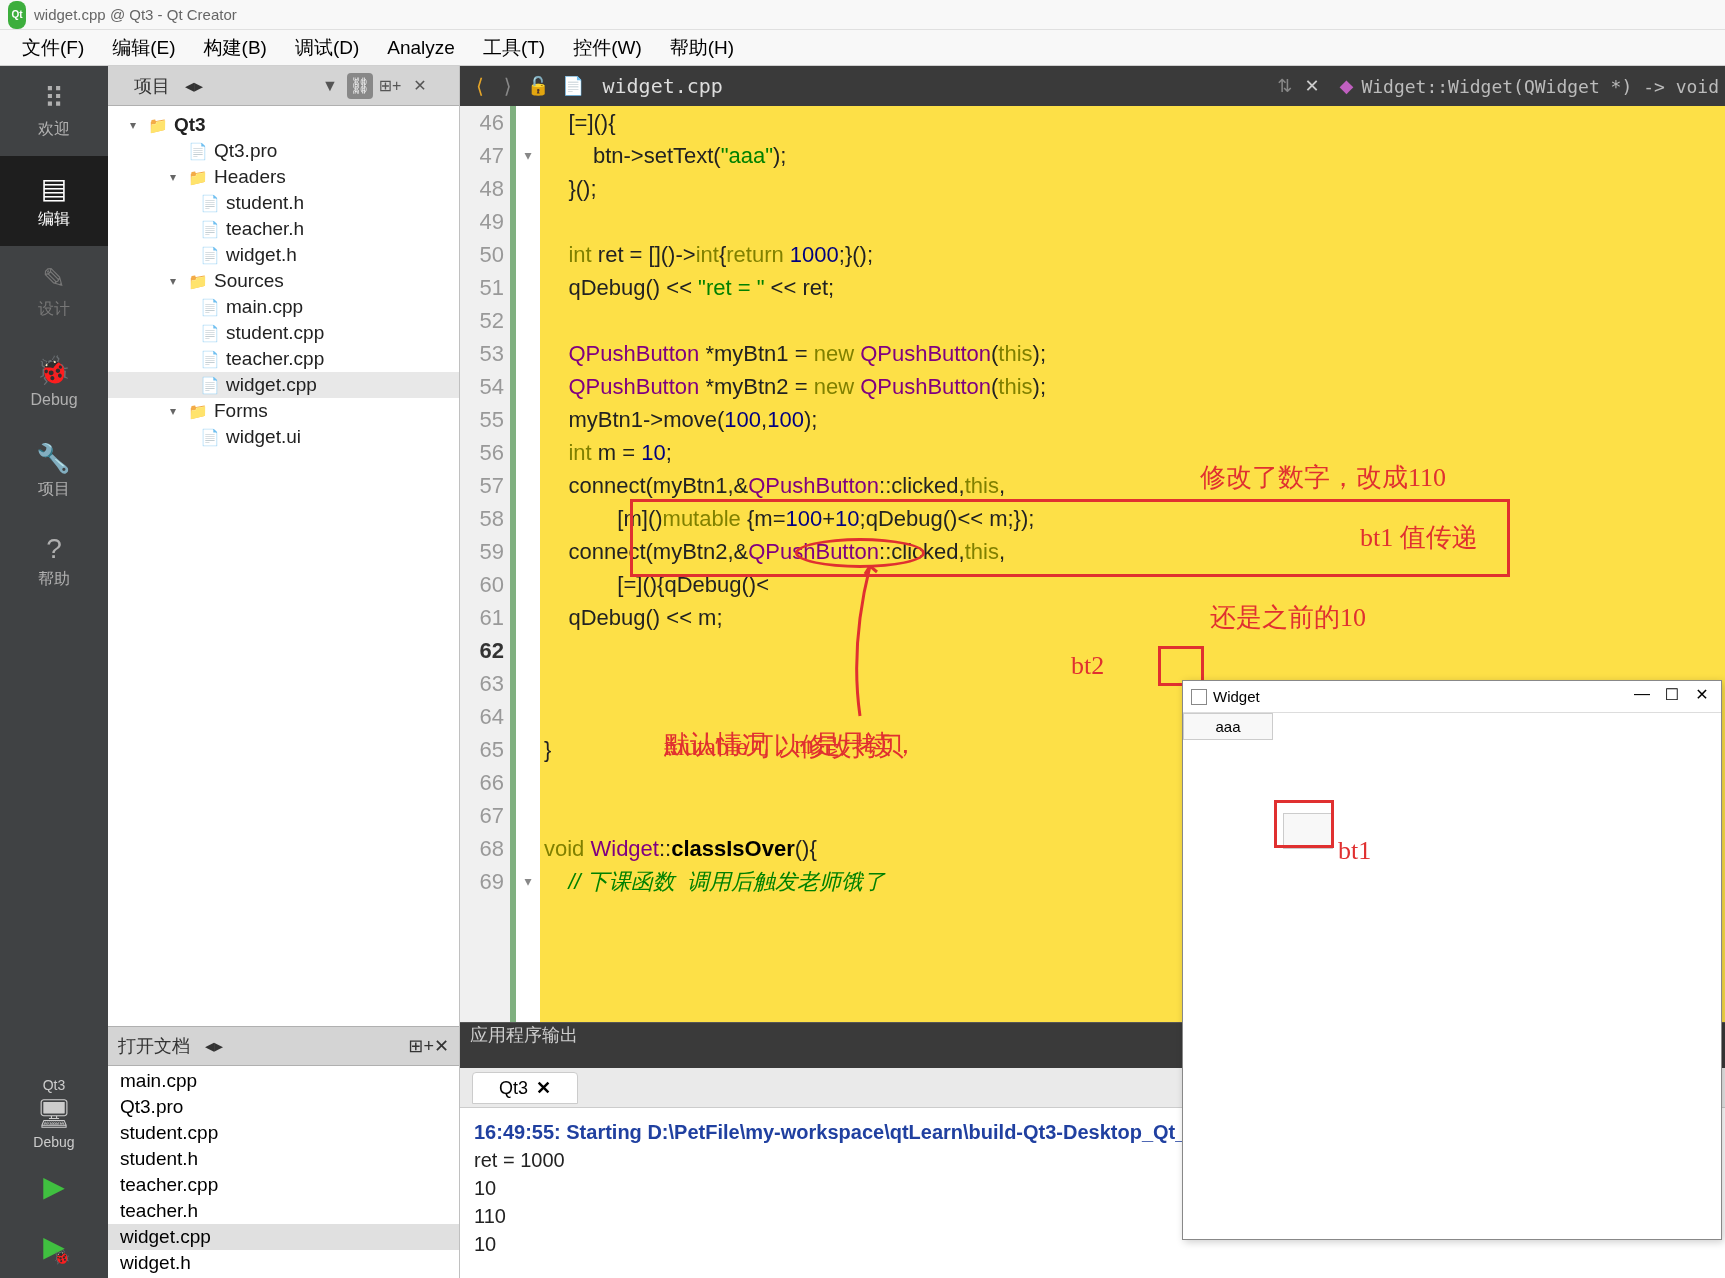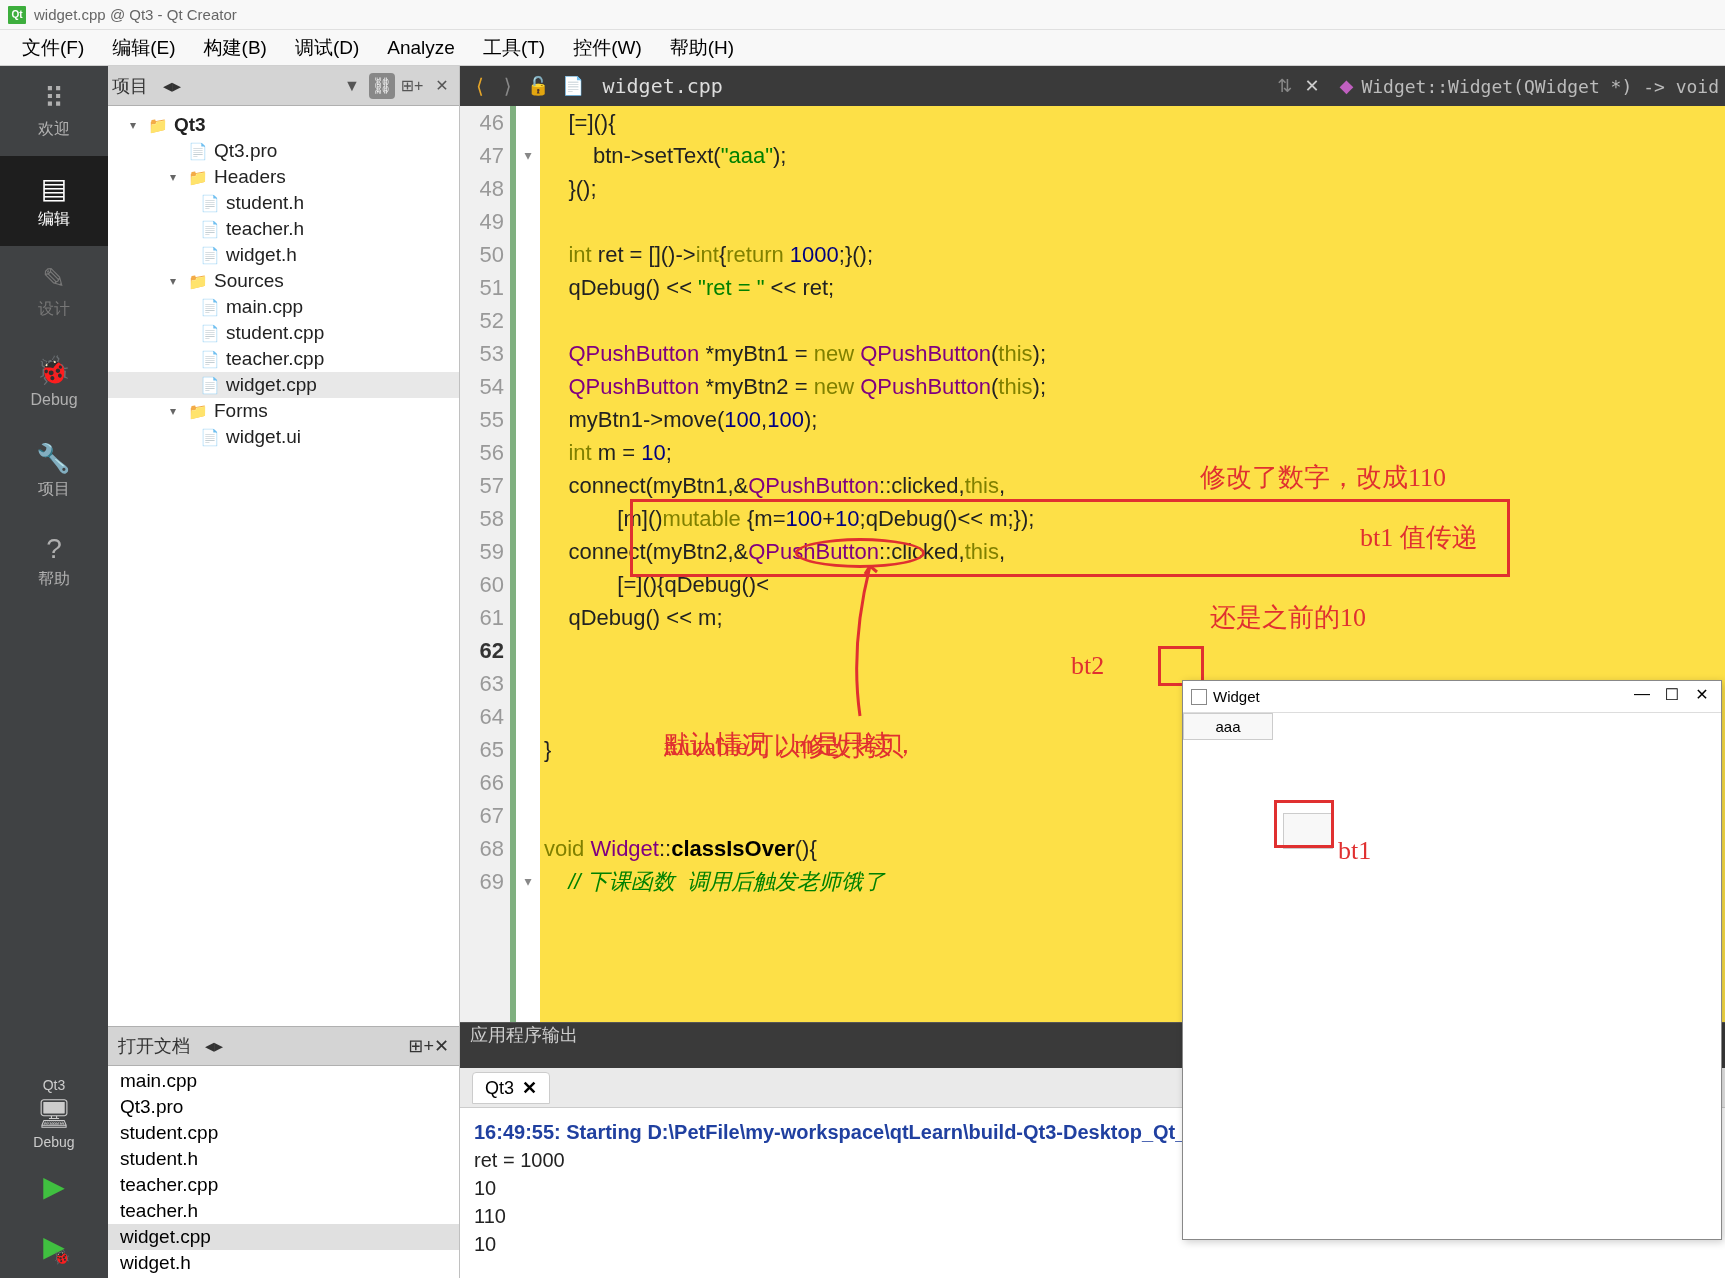--- a/index.html
+++ b/index.html
@@ -1,32 +1,32 @@
 <!DOCTYPE html>
 <html><head>
 <meta charset="utf-8">
 <style>
 *{margin:0;padding:0;box-sizing:border-box;font-family:"Segoe UI","Microsoft YaHei",sans-serif}
 body{width:1725px;height:1278px;background:#fff;overflow:hidden;font-size:17px;position:relative}
 .titlebar{height:30px;background:#f8f8f8;display:flex;align-items:center;padding:0 8px;border-bottom:1px solid #e0e0e0}
-.titlebar .logo{width:18px;height:18px;background:#3dae3d;border-radius:1px;margin-right:8px;display:flex;align-items:center;justify-content:center;color:#fff;font-size:10px;font-weight:bold}
+.titlebar .logo{width:18px;height:28px;background:#3dae3d;border-radius:8px;margin-right:8px;display:flex;align-items:center;justify-content:center;color:#fff;font-size:10px;font-weight:bold}
 .titlebar .title{font-size:15px;color:#666}
 .menubar{height:36px;background:#f8f8f8;display:flex;align-items:center;padding:0 8px;border-bottom:1px solid #d0d0d0}
 .menubar .menu-item{padding:6px 14px;font-size:19px;cursor:pointer}
 .main{display:flex;height:calc(100% - 66px)}
 .sidebar{width:108px;background:#404244;display:flex;flex-direction:column}
 .sb-item{width:108px;height:90px;display:flex;flex-direction:column;align-items:center;justify-content:center;color:#b0b0b0;cursor:pointer;font-size:16px}
 .sb-item.active{background:#1e1e1e;color:#fff}
 .sb-item .icon{font-size:28px;margin-bottom:4px}
 .sb-item.run{height:60px}
 .sb-spacer{flex:1}
 .sb-kit{width:108px;padding:8px 0;display:flex;flex-direction:column;align-items:center;color:#ccc;font-size:14px}
 .sb-kit .icon{font-size:28px;margin:4px 0}
 .project-panel{width:352px;background:#fff;border-right:1px solid #c0c0c0;display:flex;flex-direction:column}
-.pp-header{height:40px;background:#d4d4d4;display:flex;align-items:center;padding:0 4px;font-size:18px;color:#333;border-bottom:1px solid #b0b0b0}
+.pp-header{height:40px;background:#d4d4d4;display:flex;align-items:center;padding:0 26px;font-size:18px;color:#333;border-bottom:1px solid #b0b0b0}
 .pp-header .sel{flex:1}
 .pp-header .tool{width:26px;height:26px;margin-left:4px;display:flex;align-items:center;justify-content:center;font-size:16px;color:#555;cursor:pointer}
 .pp-header .tool.linked{background:#888;border-radius:4px;color:#fff}
 .tree{padding:6px 0;font-size:19px;flex:1;overflow:auto}
 .tree-row{display:flex;align-items:center;padding:2px 6px;cursor:pointer}
 .tree-row.indent1{padding-left:22px}
 .tree-row.indent2{padding-left:62px}
 .tree-row.indent3{padding-left:92px}
 .tree-row.sel{background:#e8e8e8}
 .tree-row .exp{width:18px;color:#666;font-size:12px}
@@ -67,21 +67,21 @@
 .red-text{position:absolute;color:#e03030;font-size:26px;font-family:"Microsoft YaHei";pointer-events:none}
 .red-arrow{position:absolute;pointer-events:none}
 .output-tabs{height:46px;background:#3a3a3a;display:flex;align-items:flex-start;padding:0 10px;color:#ccc;font-size:18px;border-top:1px solid #555}
 .output-tabs .title{flex:0 0 auto;margin-right:20px}
 .output-tabs .spacer{flex:1}
 .output-tabs .obtn{width:36px;height:36px;display:flex;align-items:center;justify-content:center;font-size:18px;cursor:pointer;margin:0 2px}
 .output-tabs .stop{color:#e04040}
 .output-tabs .run{color:#40c040}
 .output-tabs .filter{background:#555;border-radius:4px;padding:4px 10px;display:flex;align-items:center;color:#aaa;font-family:"Consolas",monospace}
 .output-filebar{height:40px;background:#eaeaea;display:flex;align-items:center;padding:0 12px;border-bottom:1px solid #ccc}
-.output-filebar .tab{font-family:"Consolas",monospace;font-size:18px;background:#fff;padding:4px 12px;border:1px solid #ccc;border-radius:4px 4px 0 0}
+.output-filebar .tab{font-family:"Consolas",monospace;font-size:18px;background:#fff;padding:4px 26px;border:1px solid #ccc;border-radius:4px 4px 0 0}
 .output-filebar .tab .x{margin-left:8px;font-weight:bold;cursor:pointer}
 .output-body{flex:0 0 auto;height:170px;padding:10px 14px;font-family:"Consolas",monospace;font-size:20px;line-height:28px;color:#222;overflow:hidden}
 .output-body .start{color:#2040a0;font-weight:bold}
 .popup-window{position:absolute;background:#fff;border:1px solid #888;box-shadow:2px 2px 8px rgba(0,0,0,0.2)}
 .popup-window .pw-title{height:32px;display:flex;align-items:center;padding:0 8px;font-size:15px;border-bottom:1px solid #ddd}
 .popup-window .pw-title .logo{width:16px;height:16px;border:1px solid #888;margin-right:6px}
 .popup-window .pw-btns{position:absolute;right:4px;top:4px;display:flex}
 .popup-window .pw-btns span{width:30px;text-align:center;cursor:pointer;font-size:16px}
 .popup-window .pw-body{height:calc(100% - 32px);position:relative}
 .popup-window .btn{position:absolute;border:1px solid #ccc;background:#f8f8f8;font-size:15px;padding:4px 10px;display:flex;align-items:center;justify-content:center}

